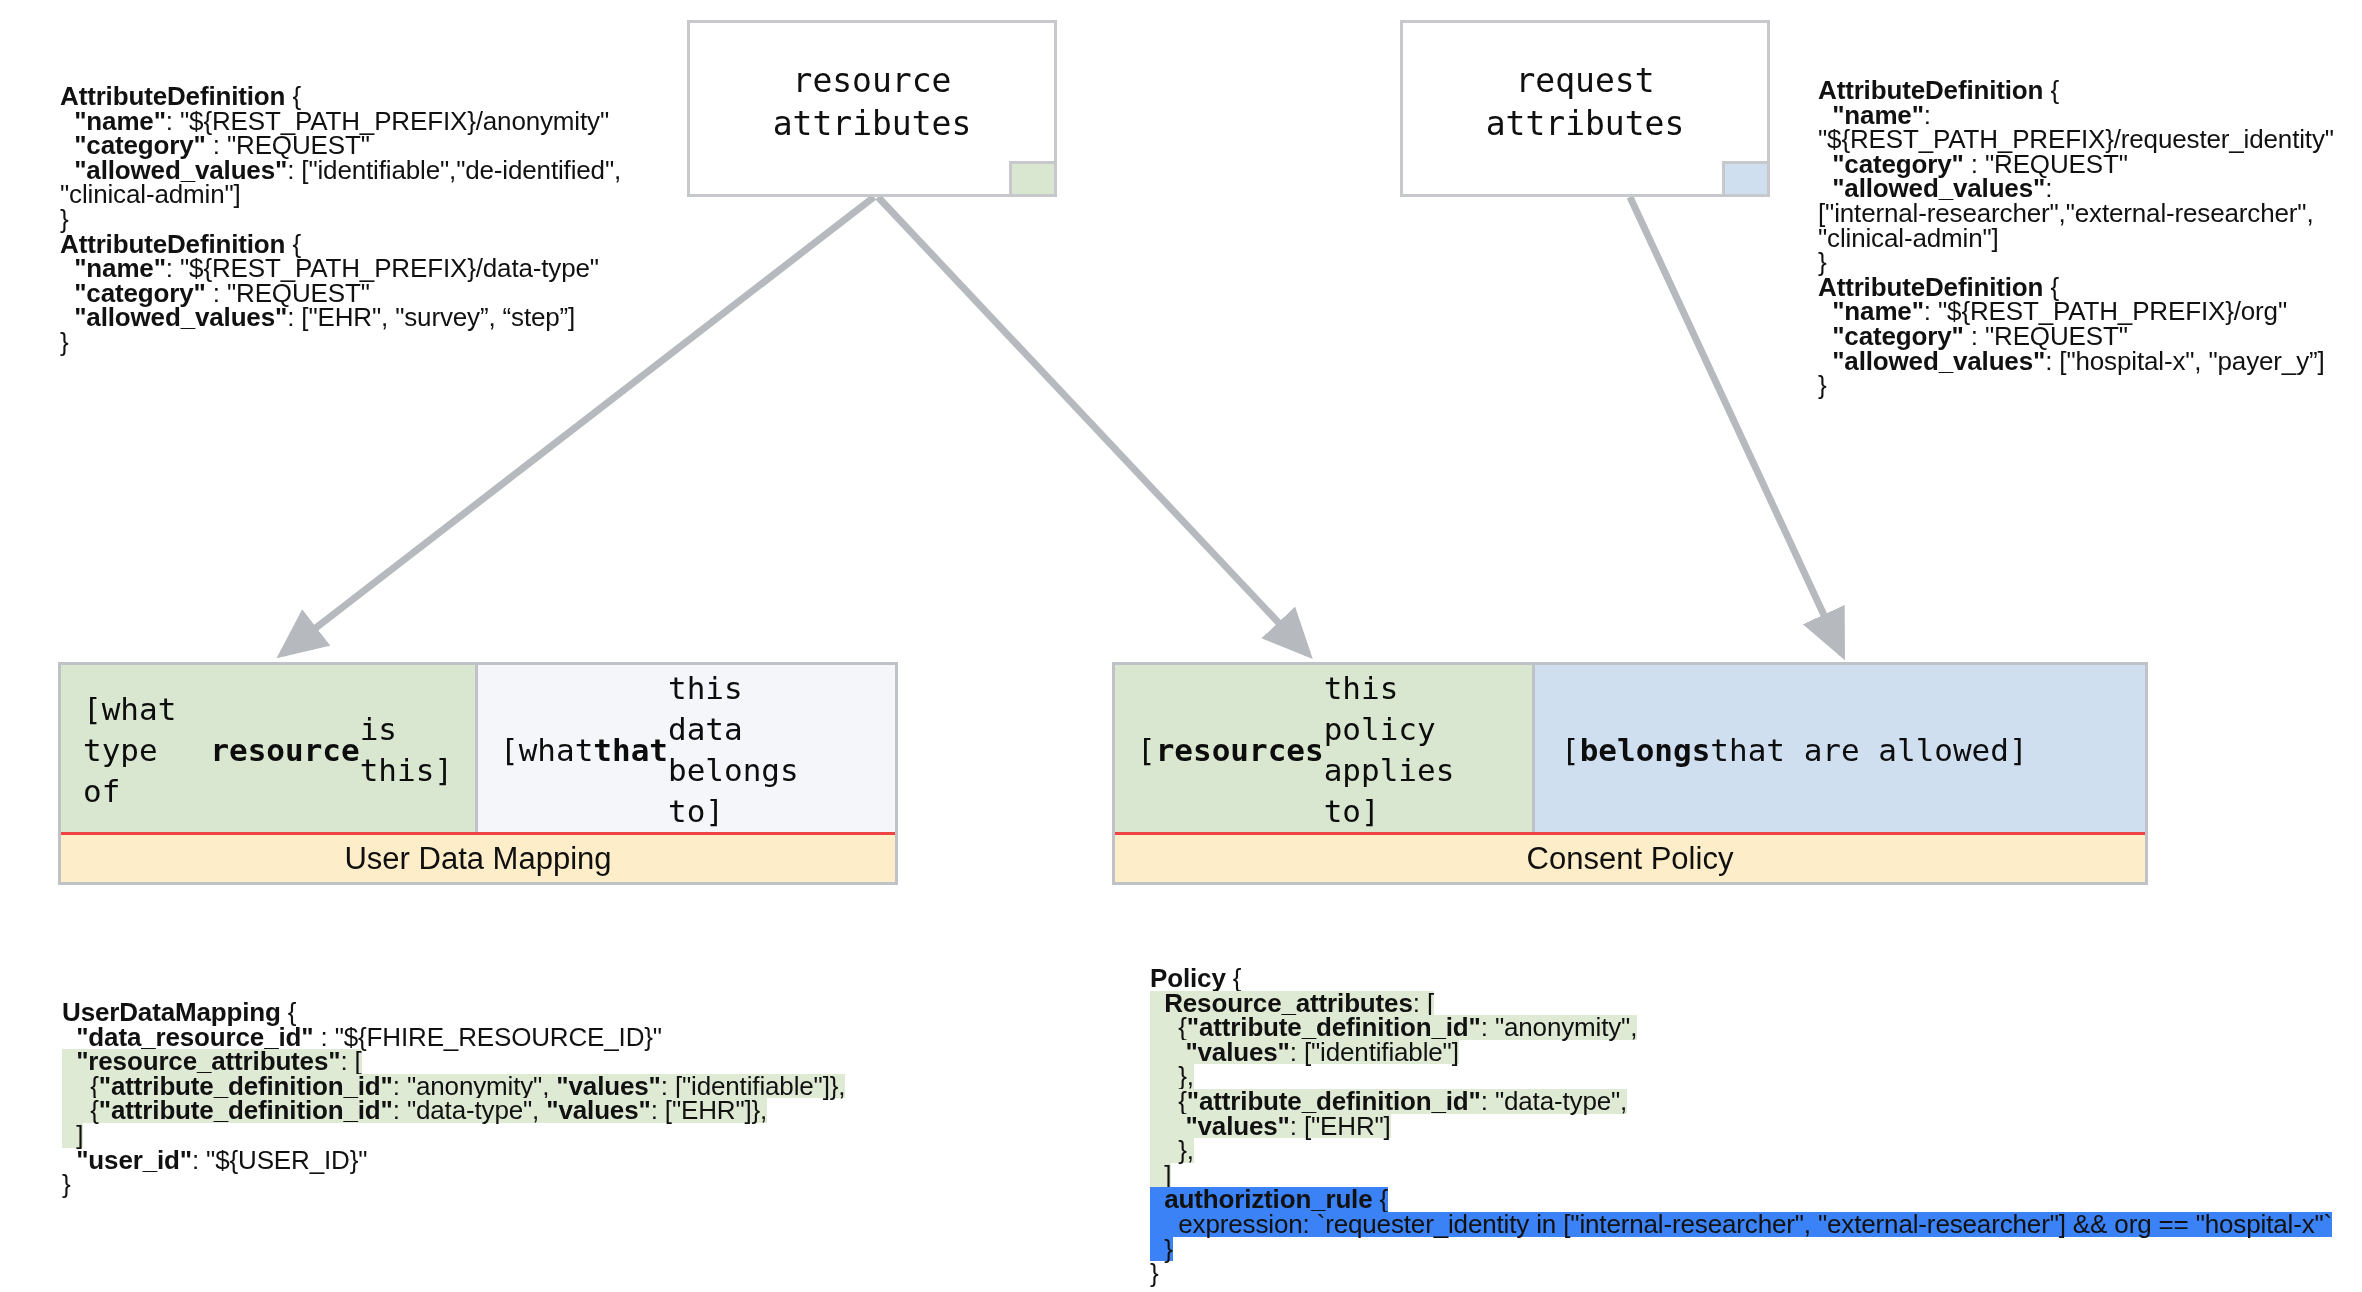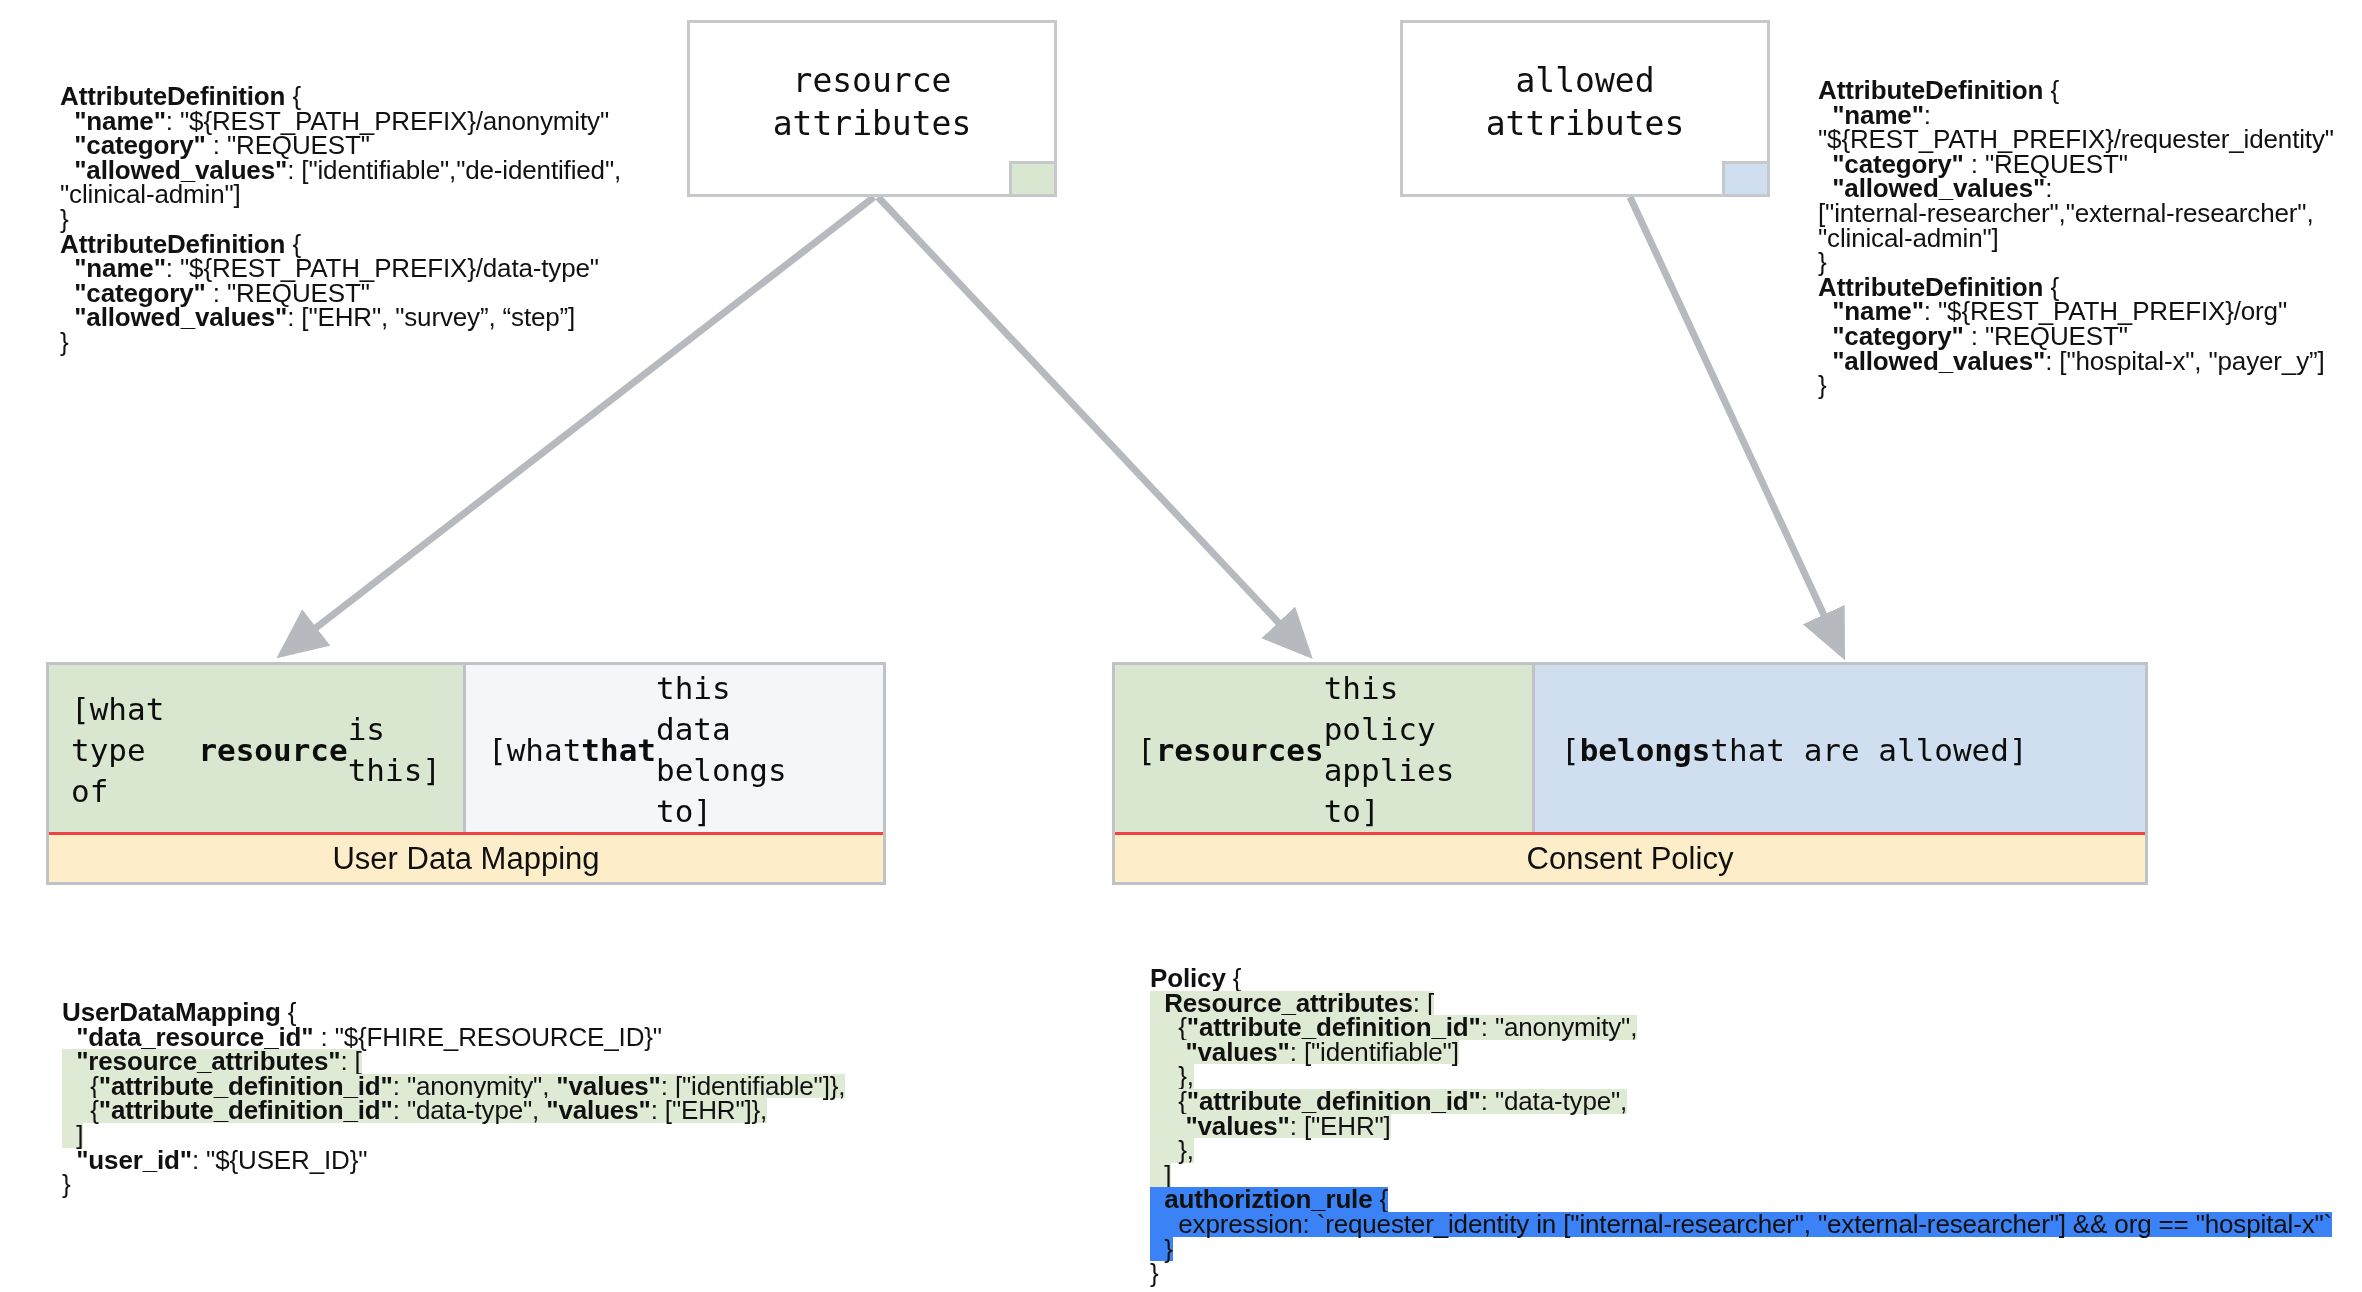--- a/index.html
+++ b/index.html
@@ -139,21 +139,21 @@
     <line x1="1630" y1="197" x2="1842" y2="654" stroke="#b6b9bd" stroke-width="7" marker-end="url(#ah)"></line>
   </svg>
 
   <div class="topbox" style="left:687px; top:20px; width:370px; height:177px;">
     <div class="boxlabel">resource
 attributes</div>
     <div class="swatch swatch-green"></div>
   </div>
 
   <div class="topbox" style="left:1400px; top:20px; width:370px; height:177px;">
-    <div class="boxlabel">allowed
+    <div class="boxlabel">request
 attributes</div>
     <div class="swatch swatch-blue"></div>
   </div>
 
   <div class="codeblock" id="leftAttrCode" style="left:60px; top:84px; width:620px;"><span class="b">AttributeDefinition</span> {
   <span class="b">"name"</span>: "${REST_PATH_PREFIX}/anonymity"
   <span class="b">"category"</span> : "REQUEST"
   <span class="b">"allowed_values"</span>: ["identifiable","de-identified",
 "clinical-admin"]
 }
@@ -170,21 +170,21 @@
   <span class="b">"allowed_values"</span>:
 ["internal-researcher","external-researcher",
 "clinical-admin"]
 }
 <span class="b">AttributeDefinition</span> {
   <span class="b">"name"</span>: "${REST_PATH_PREFIX}/org"
   <span class="b">"category"</span> : "REQUEST"
   <span class="b">"allowed_values"</span>: ["hospital-x", "payer_y”]
 }</div>
 
-  <div class="panel" style="left:46px; top:662px; width:840px; height:223px;">
+  <div class="panel" style="left:58px; top:662px; width:840px; height:223px;">
     <div class="panel-body" style="height:170px;">
       <div class="cell cell-green" id="udmCell0" style="flex: 0 0 414px; padding: 0px 22px; background: rgb(217, 231, 208);">[what type of
 <span class="b">resource</span> is this]</div>
       <div class="divider"></div>
       <div class="cell cell-grey" id="udmCell1" style="flex: 1 1 auto; padding: 0px 22px; background: rgb(244, 246, 249);">[what <span class="b">that</span> this
 data belongs to]</div>
     </div>
     <div class="panel-footer" style="height:50px;">User Data Mapping</div>
   </div>
 

